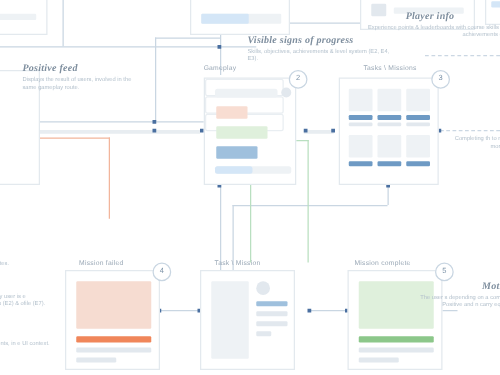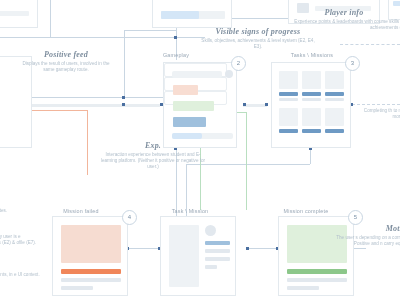--- a/index.html
+++ b/index.html
@@ -20,21 +20,21 @@
     position:absolute;width:13px;height:13px;border-radius:50%;
     background:#ffffff;border:1px solid #c9d6e2;
     font-size:6px;line-height:12px;text-align:center;color:#7d93a8;
   }
   .cap{
     position:absolute;font-size:5.4px;color:#9aa8b6;letter-spacing:.2px;
     white-space:nowrap;text-align:center;
   }
 
   
-  .note{position:absolute;text-align:center;}
+  .note{position:absolute;}
   .note .h{
     font-family:"Liberation Serif", serif;font-style:italic;font-weight:700;
     font-size:8px;color:#7e8e9e;letter-spacing:.2px;margin-bottom:2px;
   }
   .note .b{font-size:4.6px;line-height:6.2px;color:#b3c0cc;}
   .note.left{text-align:left;}
   .note.right{text-align:right;}
 
   
   .ln{position:absolute;background:#c9d6e2;}
@@ -223,24 +223,20 @@
   <div class="note" style="left:198px;top:27px;width:120px;">
     <div class="h">Visible signs of progress</div>
     <div class="b">Skills, objectives, achievements &amp; level system (E2, E4, E3).</div>
   </div>
 
   <div class="note right" style="left:280px;top:8px;width:128px;">
     <div class="h" style="text-align:center;">Player info</div>
     <div class="b">Experience points &amp; leaderboards with course skills and achievements (E...</div>
   </div>
 
-  <div class="note" style="left:98px;top:141px;width:110px;">
-    <div class="h">Exp.</div>
-    <div class="b">Interaction experience between student and E-learning platform. (Neither it positive or negative for user.)</div>
-  </div>
 
   <div class="note right" style="left:356px;top:108px;width:52px;">
     <div class="b">Completing th to new, mor the</div>
   </div>
 
   <div class="note right" style="left:336px;top:224px;width:74px;">
     <div class="h" style="text-align:right;">Motiva</div>
     <div class="b">The user s depending on a correspo Positive and n carry equally</div>
   </div>
 

